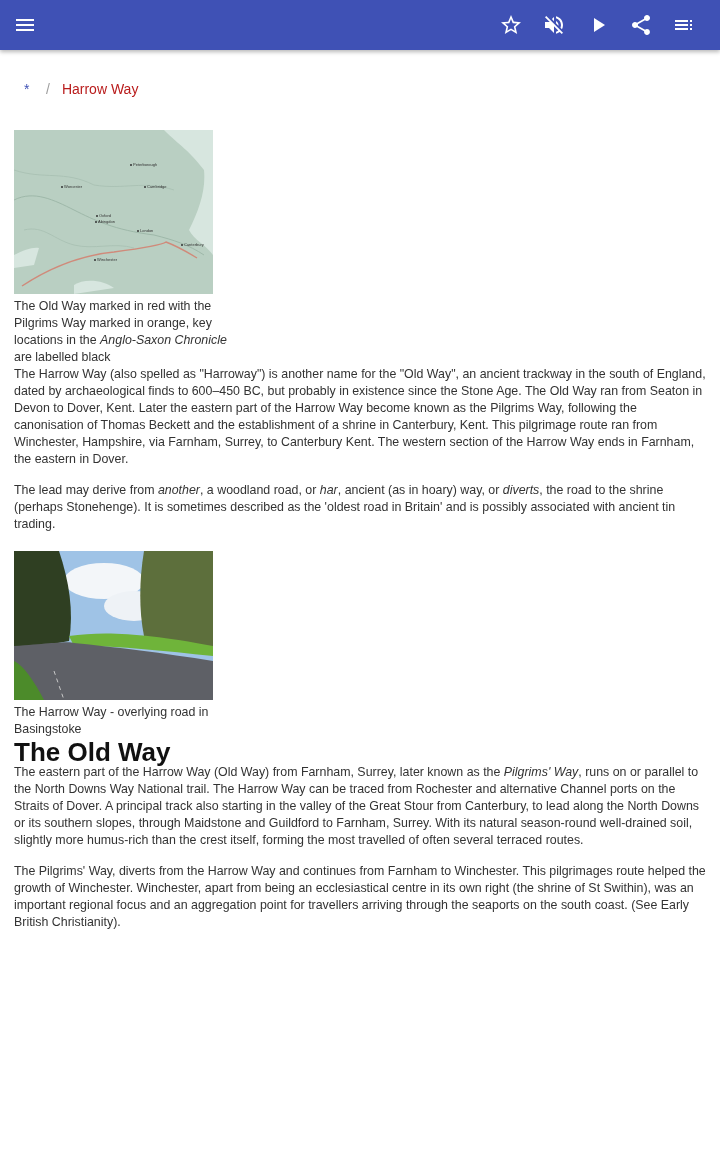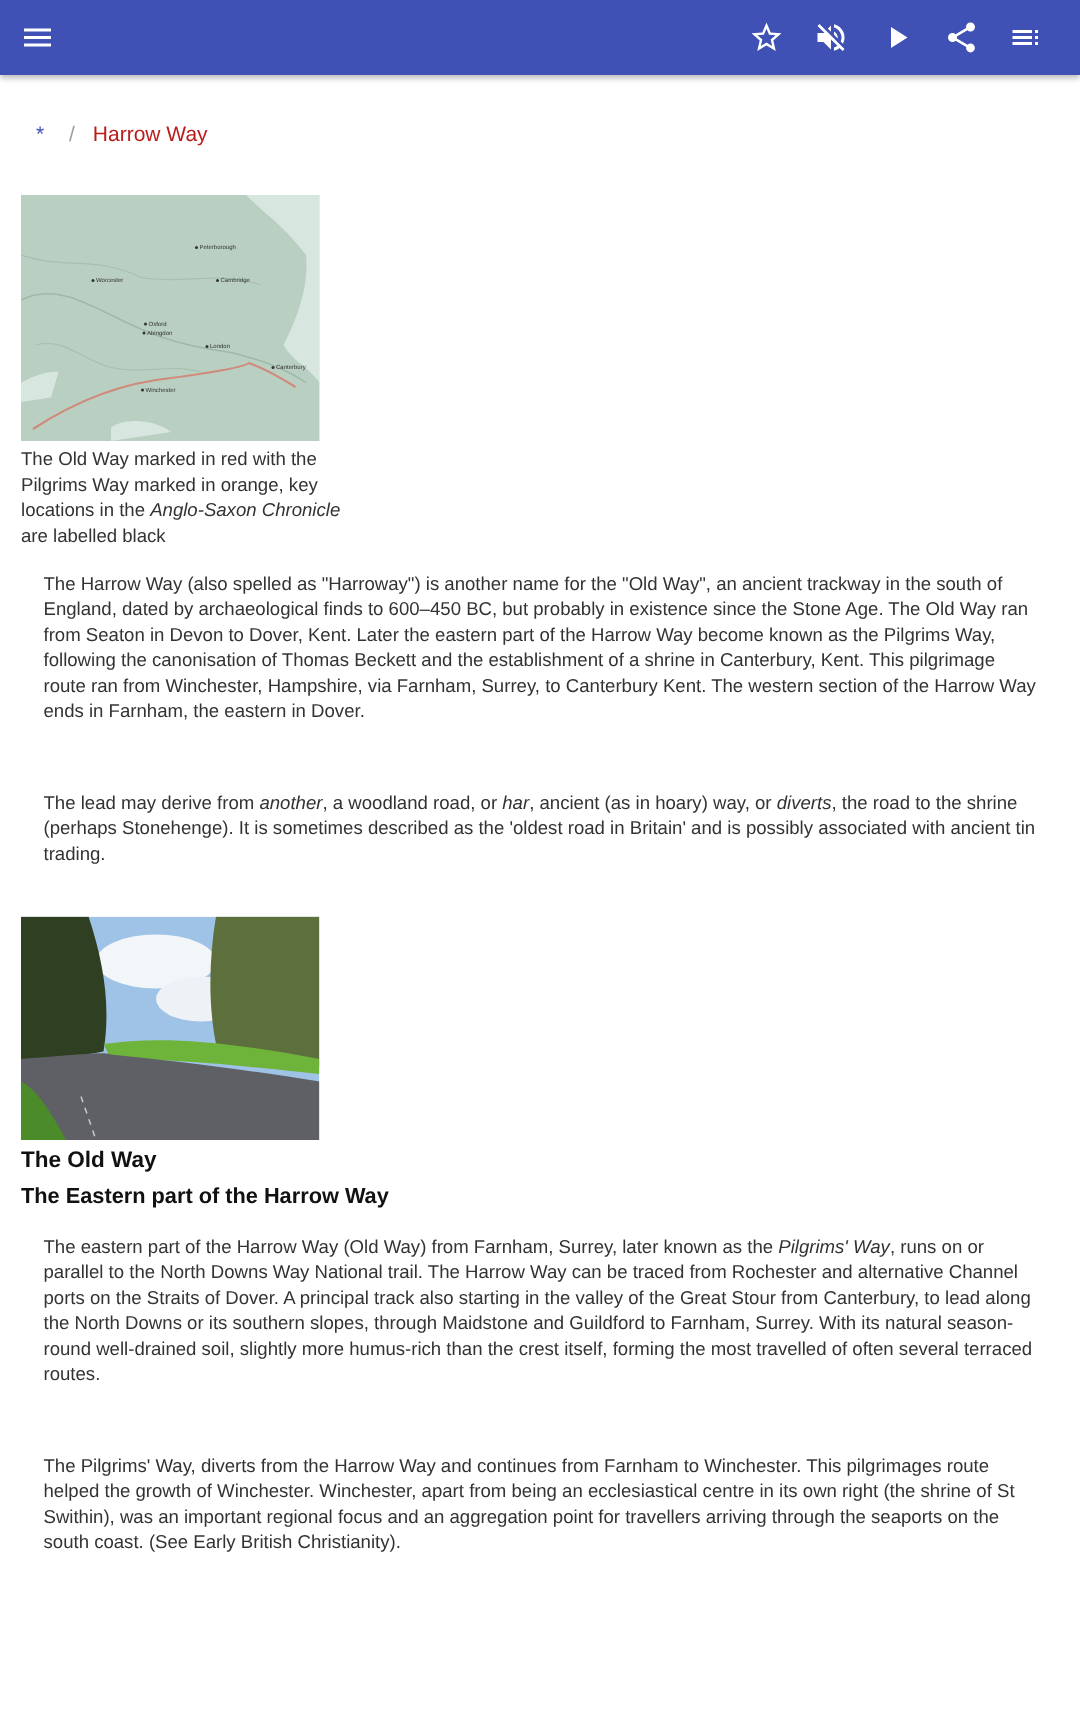--- a/index.html
+++ b/index.html
@@ -32,23 +32,23 @@
     font-size: 12.4px; line-height: 17px; color: #333;
   }
 
   .figure { width: 224px; }
   .figure .img { width: 199px; height: 164px; position: relative; overflow: hidden; display: block; }
   .figure .caption { font-size: 12.4px; line-height: 17px; color: #333; padding-top: 4px; }
   .img-map { background: #cfded7; }
   .img-field { height: 149px !important; }
   .img-road { height: 149px !important; }
 
-  p.para { margin: 15px; }
+  p.para { margin: 0; }
   .gap { height: 14px; }
-  h1.sec { font-size: 15px; font-weight: bold; color: #111; line-height: 24px; margin-top: 2px; }
+  h1.sec { font-size: 26px; font-weight: bold; color: #111; line-height: 24px; margin-top: 2px; }
   h2.sub { font-size: 14.5px; font-weight: bold; color: #111; line-height: 20px; margin-top: 2px; }
   em { font-style: italic; }
 </style>
 </head>
 <body>
 
 <div class="appbar">
   <div class="btn" style="left:5px;">
     <svg viewBox="0 0 24 24">
         <path d="M3 6h18v2H3zM3 11h18v2H3zM3 16h18v2H3z"></path>
@@ -138,21 +138,21 @@
         <ellipse cx="90" cy="30" rx="40" ry="18" fill="#f3f6f9"></ellipse>
         <ellipse cx="120" cy="55" rx="30" ry="15" fill="#eef2f6"></ellipse>
         <path d="M0 0 H45 C55 30 60 60 55 90 L0 100 Z" fill="#2f3f22"></path>
         <path d="M130 0 H199 V100 C170 98 150 92 130 85 C125 60 125 30 130 0 Z" fill="#5d6f3c"></path>
         <path d="M55 85 C90 80 130 82 199 95 V105 C150 100 110 95 60 95 Z" fill="#6fb43a"></path>
         <path d="M0 95 C40 92 55 90 60 92 C100 96 150 102 199 110 V149 H0 Z" fill="#5e6066"></path>
         <path d="M0 110 C10 115 20 130 30 149 H0 Z" fill="#4c8b2a"></path>
         <path d="M40 120 L50 149" stroke="#c9c9c9" stroke-width="1" stroke-dasharray="4 4"></path>
       </svg>
     </div>
+    <div class="caption">The Harrow Way - overlying road in Basingstoke</div>
   </div>
 
   <h1 class="sec">The Old Way</h1>
-  <h2 class="sub">The Eastern part of the Harrow Way</h2>
   <p class="para"><span>The eastern part of the Harrow Way (Old Way) from Farnham, Surrey, later known as the </span><em>Pilgrims' Way</em><span>, runs on or parallel to the North Downs Way National trail. The Harrow Way can be traced from Rochester and alternative Channel ports on the Straits of Dover. A principal track also starting in the valley of the Great Stour from Canterbury, to lead along the North Downs or its southern slopes, through Maidstone and Guildford to Farnham, Surrey. With its natural season-round well-drained soil, slightly more humus-rich than the crest itself, forming the most travelled of often several terraced routes.</span></p>
   <div class="gap"></div>
   <p class="para">The Pilgrims' Way, diverts from the Harrow Way and continues from Farnham to Winchester. This pilgrimages route helped the growth of Winchester. Winchester, apart from being an ecclesiastical centre in its own right (the shrine of St Swithin), was an important regional focus and an aggregation point for travellers arriving through the seaports on the south coast. (See Early British Christianity).</p>
 
 </div>
 
 </body></html>

